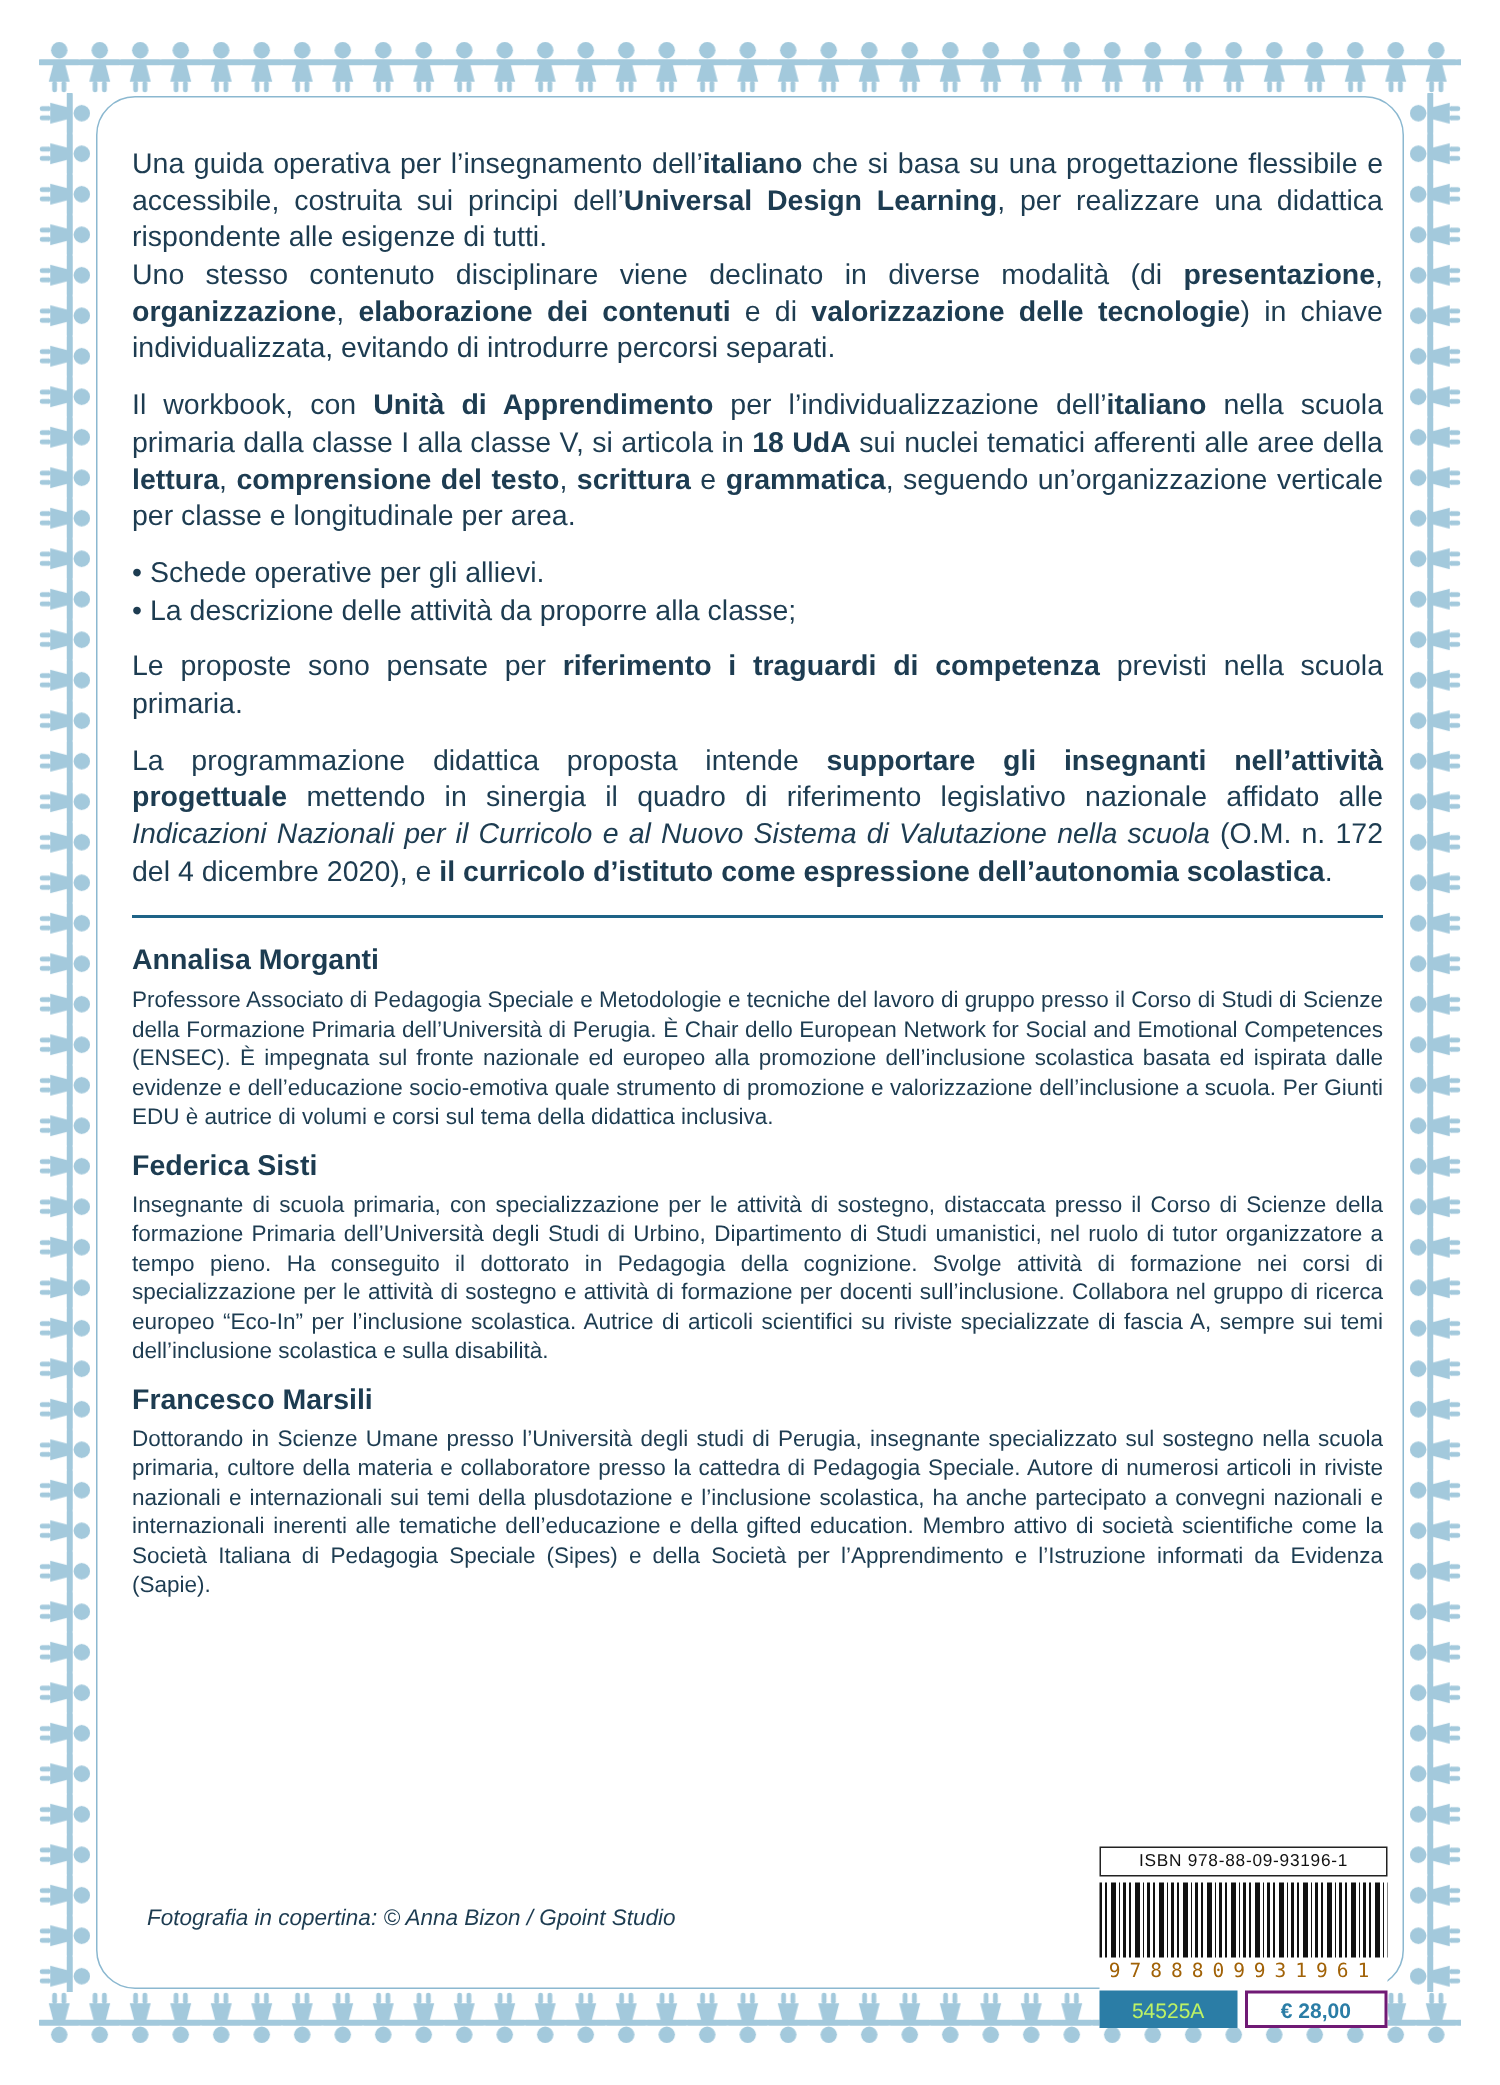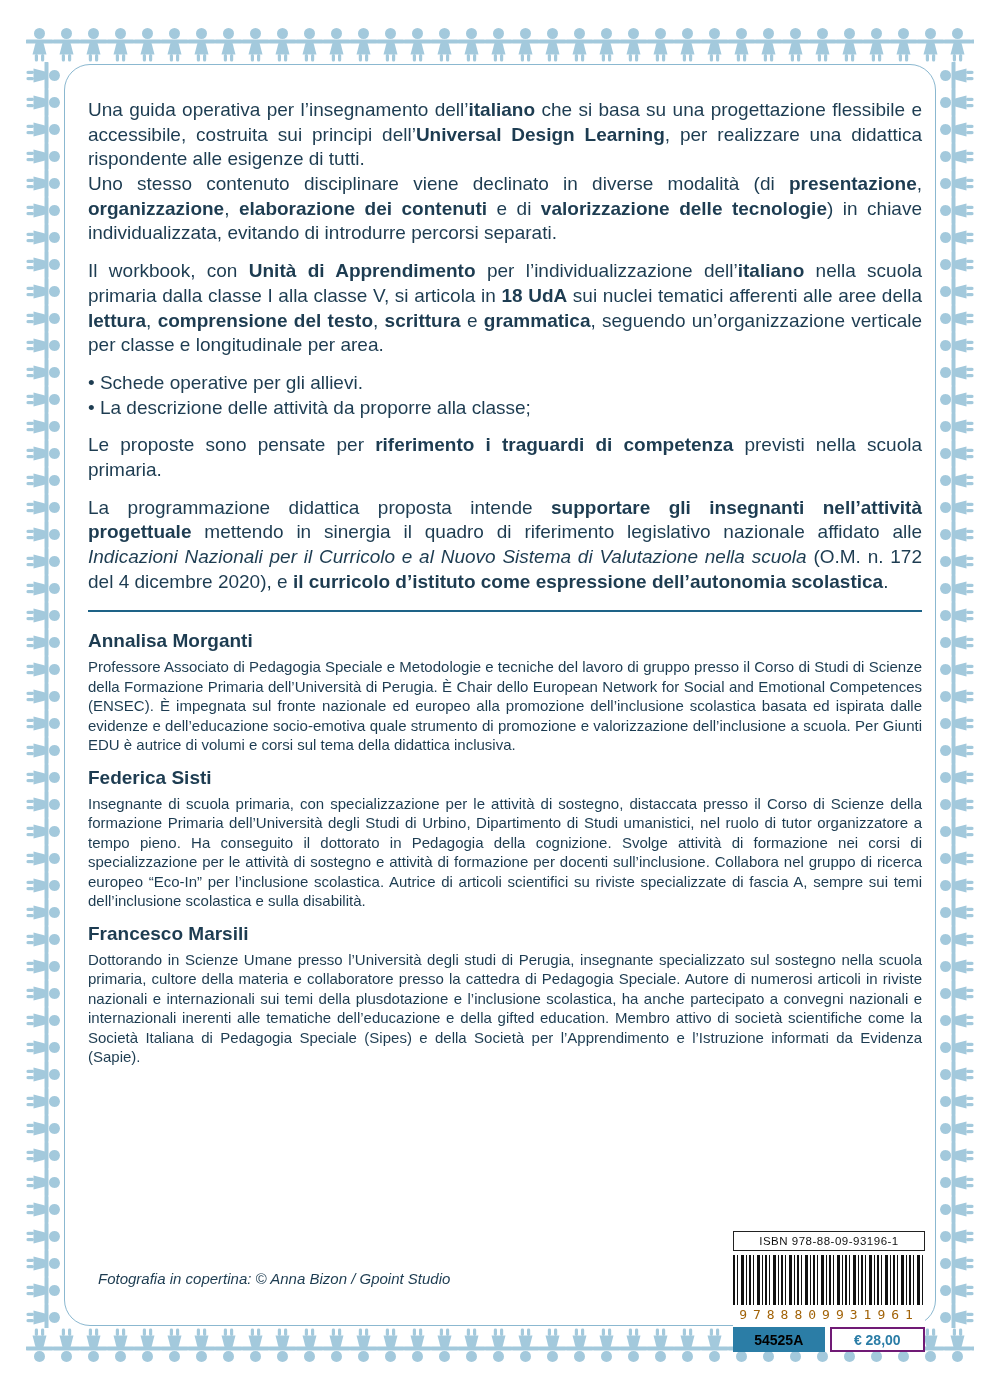--- a/index.html
+++ b/index.html
@@ -66,22 +66,22 @@
       #111 8px, #111 11px, #fff 11px, #fff 13px,
       #111 13px, #111 14px, #fff 14px, #fff 16px);
   }
   .barcode-digits {
     font-family:"DejaVu Sans Mono", monospace;
     font-size:13px; text-align:center; letter-spacing:6px;
     color:#a16207; margin-top:2px; white-space:nowrap; overflow:hidden;
   }
   .isbn-bottom-row { display:flex; gap:5px; margin-top:5px; height:25px; }
   .code-cell {
-    flex:1; background:#2b7da6; color:#000000;
-    font-weight:bold; font-size:14px;
+    flex:1; background:#2b7da6; color:#bef264;
+    font-weight:normal; font-size:14px;
     display:flex; align-items:center; justify-content:center;
   }
   .price-cell {
     flex:1; border:2px solid #701a75; color:#2b7da6; background:#fff;
     font-weight:bold; font-size:14px;
     display:flex; align-items:center; justify-content:center;
   }
 </style>
 </head>
 <body>

